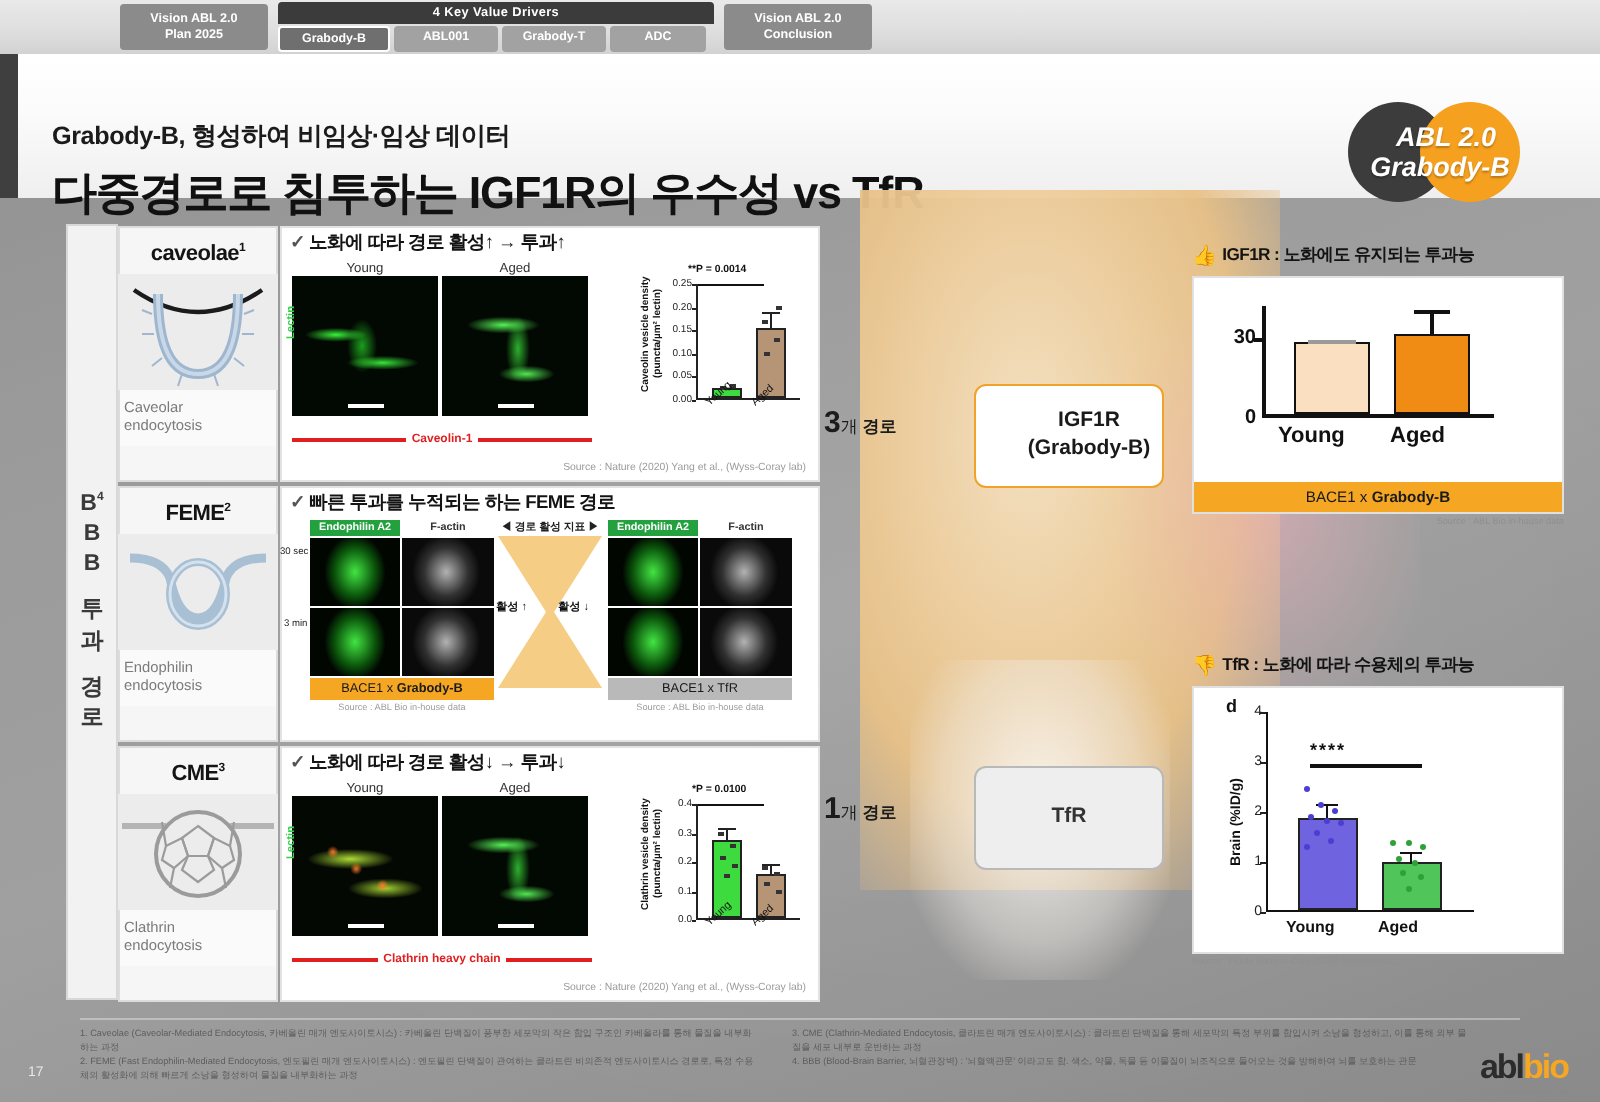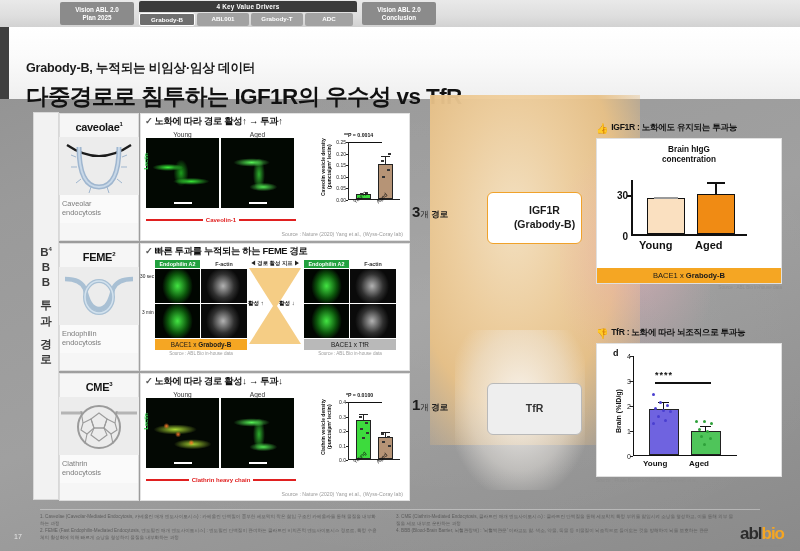--- a/index.html
+++ b/index.html
@@ -277,22 +277,28 @@
     <div class="nav-block">
       <div class="nav-pill two-line">
         <span>Vision ABL 2.0</span>
         <span>Conclusion</span>
       </div>
     </div>
   </div>
 
   <div id="header">
     <div id="header-accent"></div>
-    <div id="title-sub">Grabody-B, 누적되는 비임상·임상 데이터</div>
+    <div id="title-sub">Grabody-B, 형성하여 비임상·임상 데이터</div>
     <div id="title-main">다중경로로 침투하는 IGF1R의 우수성 vs TfR</div>
+    <div id="logo">
+      <div class="c-dark"></div>
+      <div class="c-orange"></div>
+      <div class="l1">ABL 2.0</div>
+      <div class="l2">Grabody-B</div>
+    </div>
   </div>
 
   <div id="blob-main"></div>
   <div id="blob-pink"></div>
   <div id="blob-white"></div>
 
   <div id="vert-label">
     <div class="vl-line">
       <span>B</span><sup>4</sup>
     </div>
@@ -594,21 +600,20 @@
   <div class="route-box" id="route-box-tfr">
     <div>TfR</div>
   </div>
 
   <div class="right-panel" id="right-1">
     <div class="rp-head">
       <span class="thumb-icon">👍</span>
       <span>IGF1R : 노화에도 유지되는 투과능</span>
     </div>
     <div class="rp-card">
-      <div class="rp-chart-title">Brain hIgG<br>concentration</div>
 
       <div style="position:relative; height:96px; margin:6px 10px 0 10px;">
         <div class="chart" style="position:absolute; left:24px; top:8px; width:116px; height:56px;">
           <div style="position:absolute; left:0; top:0; bottom:0; width:2px; background:#111;"></div>
           <div style="position:absolute; left:0; right:0; bottom:0; height:2px; background:#111;"></div>
           <div style="position:absolute; right:100%; top:28%; transform:translateY(-50%); font-size:10px; font-weight:bold; color:#111; padding-right:3px;">30</div>
           <div style="position:absolute; right:100%; top:100%; transform:translateY(-50%); font-size:10px; font-weight:bold; color:#111; padding-right:3px;">0</div>
           <div style="position:absolute; right:100%; top:28%; width:4px; height:2px; background:#111;"></div>
 
           <div style="position:absolute; left:16px; bottom:2px; width:38px; height:36px; background:#fae0c0; border:1.5px solid #111;"></div>
@@ -625,21 +630,21 @@
       <div class="cap-orange" style="font-size:7.6px; padding:3px 0;">
         <span>BACE1 x </span><b>Grabody-B</b>
       </div>
     </div>
     <div class="mini-src" style="text-align:right; color:#8f8f8f;">Source : ABL Bio in-house data</div>
   </div>
 
   <div class="right-panel" id="right-2">
     <div class="rp-head">
       <span class="thumb-icon">👎</span>
-      <span>TfR : 노화에 따라 뇌조직으로 투과능</span>
+      <span>TfR : 노화에 따라 수용체의 투과능</span>
     </div>
     <div class="rp-card">
       <div style="position:relative; height:128px; margin:4px 12px 0 12px;">
         <div style="position:absolute; left:4px; top:0; font-size:9px; font-weight:bold; color:#111;">d</div>
         <div class="ylabel" style="left:6px; top:26px; height:74px; width:10px; font-size:7px;">Brain (%ID/g)</div>
 
         <div class="chart" style="position:absolute; left:24px; top:8px; width:104px; height:100px;">
           <div style="position:absolute; left:0; top:0; bottom:0; width:1.4px; background:#111;"></div>
           <div style="position:absolute; left:0; right:0; bottom:0; height:1.4px; background:#111;"></div>
           <div class="tick" style="top:100%; font-size:7px;">0</div>

